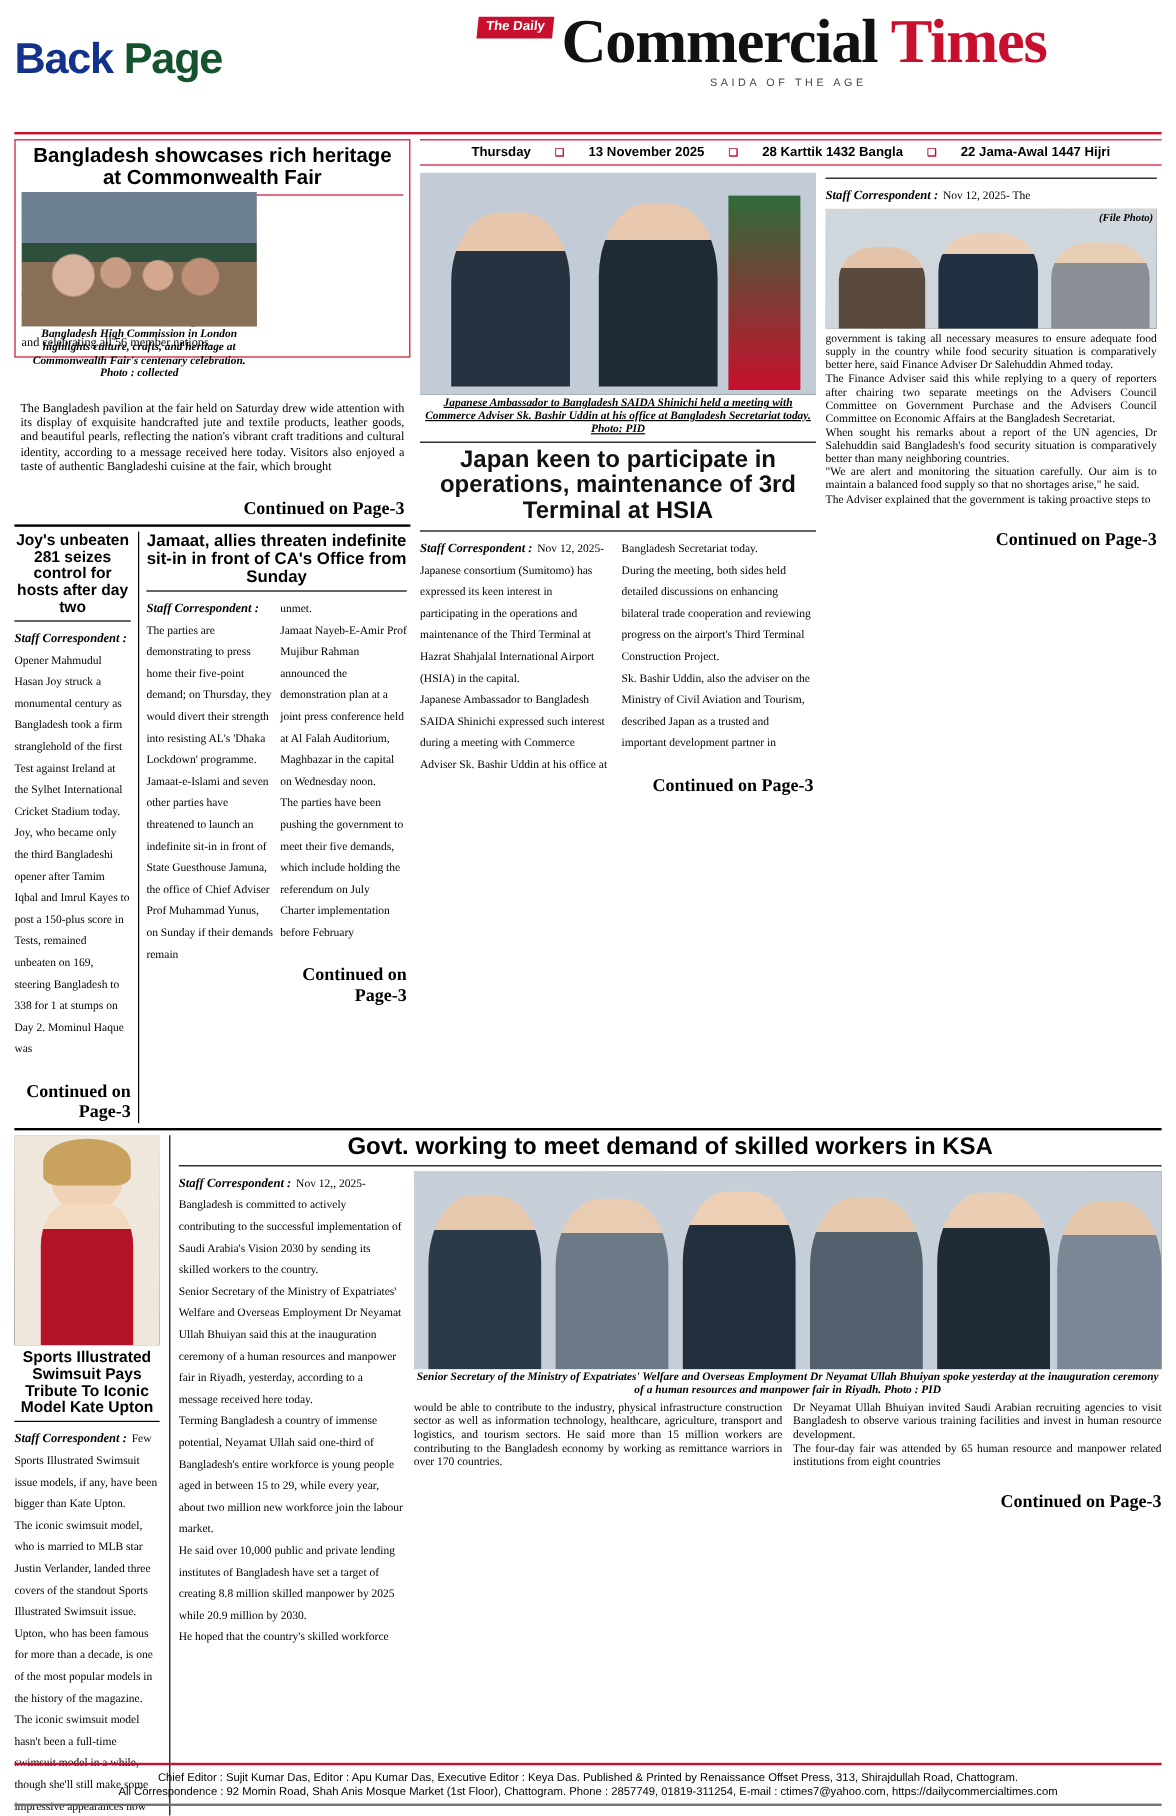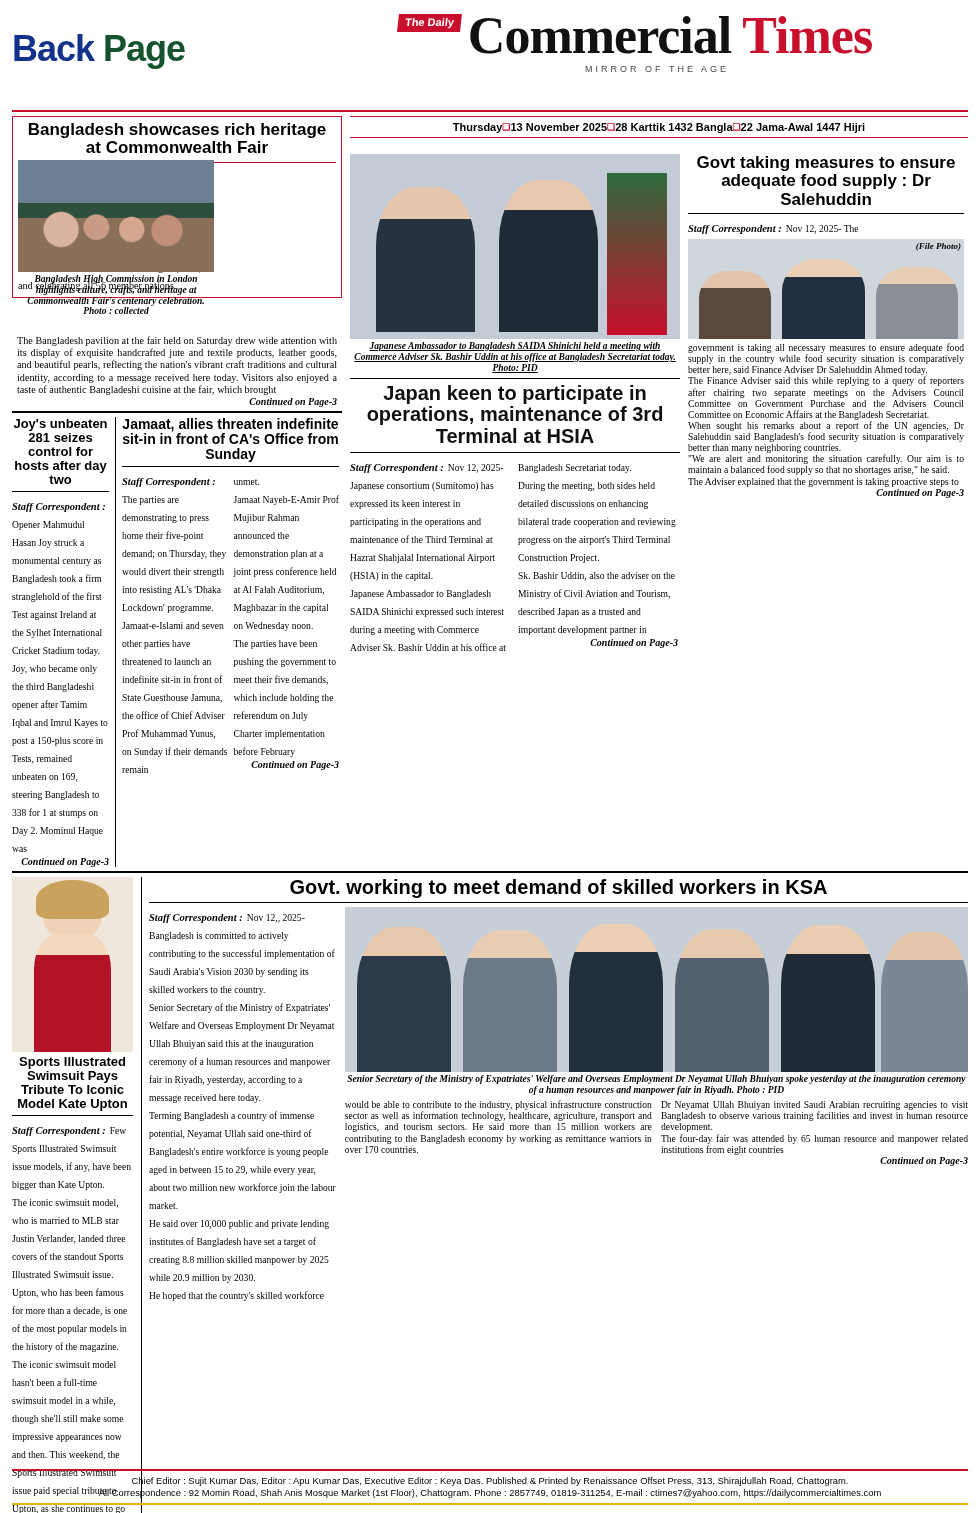--- a/index.html
+++ b/index.html
@@ -40,29 +40,29 @@
     font-family:"Liberation Sans", sans-serif; font-size:9px;
     letter-spacing:3px; color:#444; margin-top:2px; padding-right:26px;
   }
   .rule-top { border-top:2px solid #c8102e; margin-top:4px; }
 
   
   .datebar {
     border:1px solid #c8102e; border-left:none; border-right:none;
     height:22px; display:flex; align-items:center; justify-content:center;
     font-family:"Liberation Sans", sans-serif; font-size:11px; font-weight:bold;
-    gap:0; margin-bottom:16px;
+    gap:20px; margin-bottom:6px;
   }
   .datebar .sq { color:#c8102e; font-size:9px; }
 
   
   .hl { font-family:Liberation Sans, sans-serif; font-weight:bold; line-height:1.08; text-align:center; }
   .byline { font-style:italic; font-weight:bold; font-size:10.5px; }
   .body { font-size:10.2px; line-height:1.18; text-align:justify; }
-  .cont { font-style:italic; font-weight:bold; font-size:10px; text-align:right; display:block; }
+  .cont { font-weight:bold; font-size:15px; text-align:right; display:block;margin-top:20px; }
   .cap { font-style:italic; font-weight:bold; font-size:9.5px; text-align:center; line-height:1.15; }
   .hr { border-top:1px solid #000; margin:4px 0; }
   .hr2 { border-top:2px solid #000; margin:4px 0; }
   .photo { background:#b9c3ce; position:relative; overflow:hidden; }
   .photo .ph-inner { position:absolute; inset:0; }
 
   
   .top-grid { display:flex; gap:8px; }
   .col-left { width:330px; }
   .col-mid { width:330px; }
@@ -73,21 +73,21 @@
   .small { font-size:9.6px; line-height:1.16; text-align:justify; }
   .grad1 { background:linear-gradient(160deg,#8d99a8,#cbb9a6 45%,#6b5d52); }
   .grad2 { background:linear-gradient(170deg,#c9d3dd,#8b97a6 60%,#3f4a57); }
   .grad3 { background:linear-gradient(150deg,#d8cfc2,#9a8d7d 55%,#5b5148); }
   .grad4 { background:linear-gradient(200deg,#e3d7c8,#b08a6e 50%,#4a3b31); }
   .grad5 { background:linear-gradient(140deg,#cfd8e2,#9aa7b6 50%,#57636f); }
 
   
   .footer {
     position:absolute; left:12px; right:12px; bottom:8px;
-    border-top:2px solid #c8102e; border-bottom:2px solid #eab308;
+    border-top:2px solid #c8102e; border-bottom:2px solid #737373;
     padding:4px 2px; text-align:center; font-size:9.4px; line-height:1.3;
     font-family:"Liberation Sans", sans-serif;
   }
 
   .hdr-lg { font-size:20px; }
   .hdr-md { font-size:17px; }
   .hdr-sm { font-size:14px; }
   .hdr-xs { font-size:13px; }
 </style>
 </head>
@@ -101,21 +101,21 @@
         <span class="b">Back</span>
         <span class="p">Page</span>
       </div>
     </div>
     <div class="logo-wrap">
       <div class="the-daily">The Daily</div>
       <div class="logo-title">
         <span class="dark">Commercial</span>
         <span class="red">Times</span>
       </div>
-      <div class="logo-sub">MIRROR OF THE AGE</div>
+      <div class="logo-sub">SAIDA OF THE AGE</div>
     </div>
   </div>
 
   <div class="rule-top"></div>
 
   <div class="top-grid" style="margin-top:4px;">
 
     <div class="col-left">
       <div class="box-red">
         <div class="hl hdr-md">Bangladesh showcases rich heritage at Commonwealth Fair</div>
@@ -211,21 +211,20 @@
             <div style="width:160px;">
               <span class="small" style="white-space:pre-line;">Bangladesh Secretariat today.
 During the meeting, both sides held detailed discussions on enhancing bilateral trade cooperation and reviewing progress on the airport's Third Terminal Construction Project.
 Sk. Bashir Uddin, also the adviser on the Ministry of Civil Aviation and Tourism, described Japan as a trusted and important development partner in</span>
               <span class="cont">Continued on Page-3</span>
             </div>
           </div>
         </div>
 
         <div class="col-right">
-          <div class="hl hdr-md">Govt taking measures to ensure adequate food supply : Dr Salehuddin</div>
           <div class="hr"></div>
           <div>
             <span class="byline">Staff Correspondent :</span>
             <span class="small">Nov 12, 2025- The</span>
           </div>
           <div class="photo grad3" style="height:100px; margin-top:3px; position:relative;">
             <div class="ph-inner" style="background:linear-gradient(180deg,#cfd6dc 0 100%);">
               <div style="position:absolute; left:4%; top:32%; width:26%; height:68%; background:linear-gradient(180deg,#e3c4ab 0 25%, #5a4a3e 25% 100%); border-radius:40% 40% 0 0;"></div>
               <div style="position:absolute; left:34%; top:20%; width:30%; height:80%; background:linear-gradient(180deg,#eacfb6 0 22%, #203040 22% 100%); border-radius:40% 40% 0 0;"></div>
               <div style="position:absolute; left:68%; top:28%; width:30%; height:72%; background:linear-gradient(180deg,#e7cdb4 0 24%, #8a8f95 24% 100%); border-radius:40% 40% 0 0;"></div>

